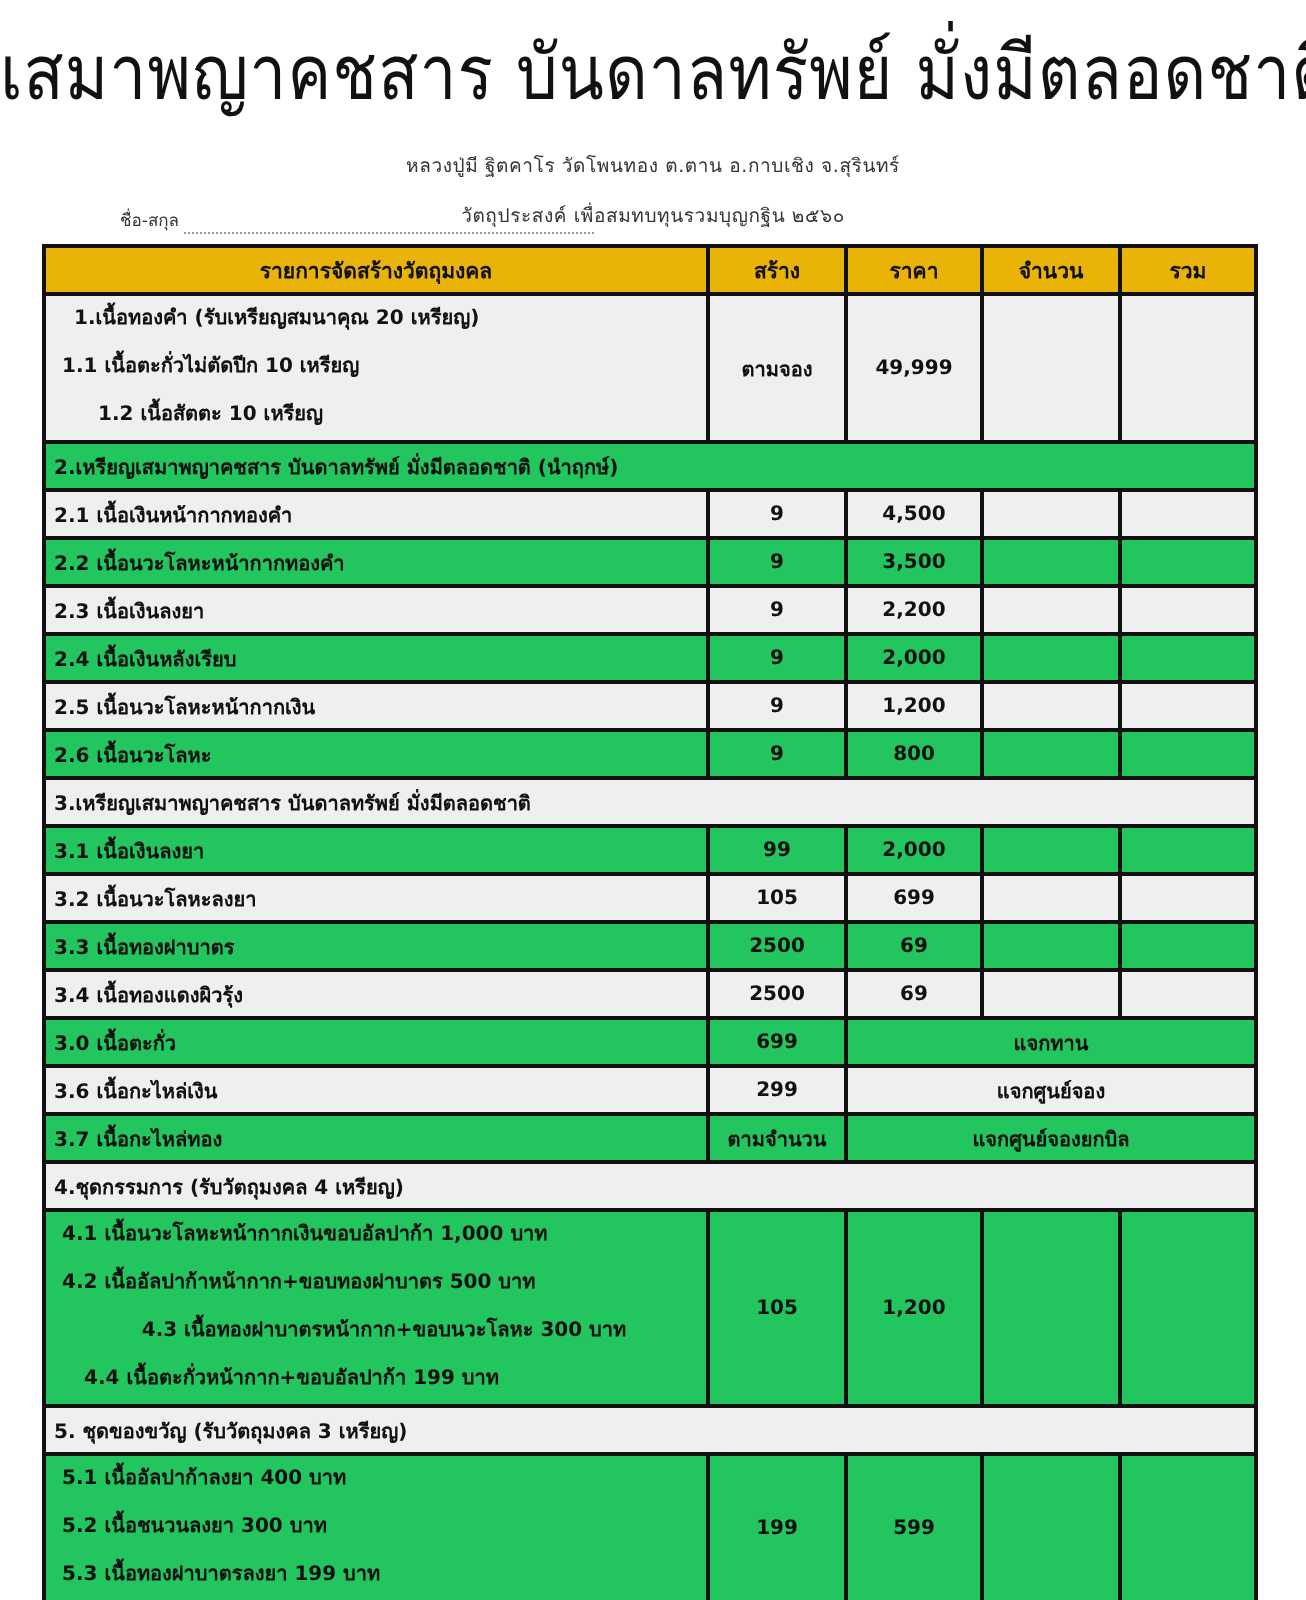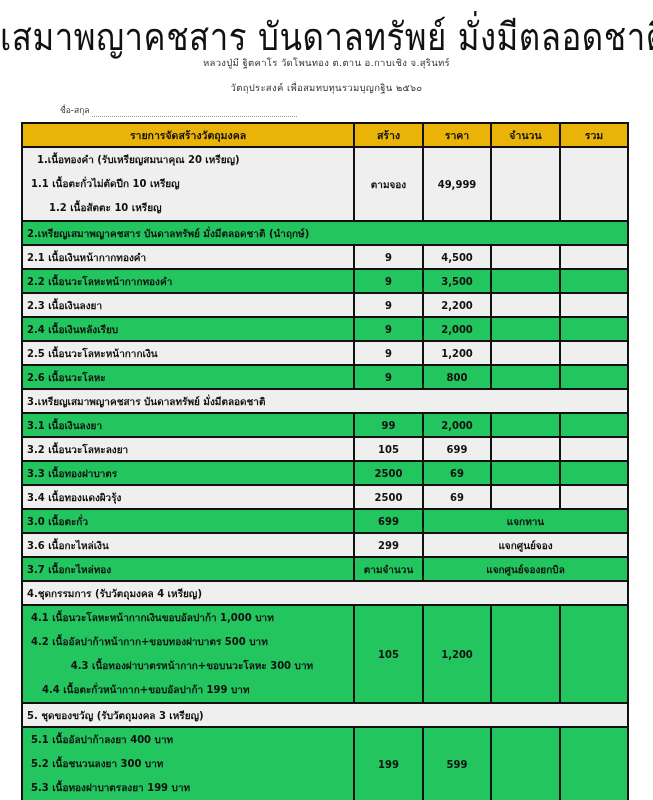--- a/index.html
+++ b/index.html
@@ -1,18 +1,18 @@
 <!DOCTYPE html>
 <html><head>
 <meta charset="utf-8">
 <style>
   html, body { margin:0; padding:0; background:#ffffff; }
   body { width:653px; height:800px; overflow:hidden; position:relative; font-family:"DejaVu Sans", sans-serif; color:#111; }
   .title { position:absolute; top:10px; left:0; width:653px; text-align:center; font-family:"DejaVu Serif", serif; font-size:33px; font-weight:normal; letter-spacing:0.5px; color:#111; white-space:nowrap; transform:scaleY(1.15); }
-  .sub { position:absolute; left:0; width:653px; text-align:center; font-size:9.5px; color:#333; white-space:nowrap; letter-spacing:0.3px; }
+  .sub { position:absolute; left:0; width:653px; text-align:center; font-size:9.5px; color:#333; white-space:nowrap; letter-spacing:0.3px;margin-top:20px; }
   .sub1 { top:55px; }
   .sub2 { top:80px; }
   .fields { position:absolute; top:103px; left:60px; width:520px; height:14px; font-size:8.5px; color:#333; }
   .field { position:absolute; top:0; display:flex; align-items:flex-end; }
   .field .dots { border-bottom:1px dotted #999; height:9px; margin-left:3px; }
   .f-name { left:0; }
   .f-name .dots { width:205px; }
   .f-fb { left:262px; }
   .f-fb .dots { width:245px; }
 

